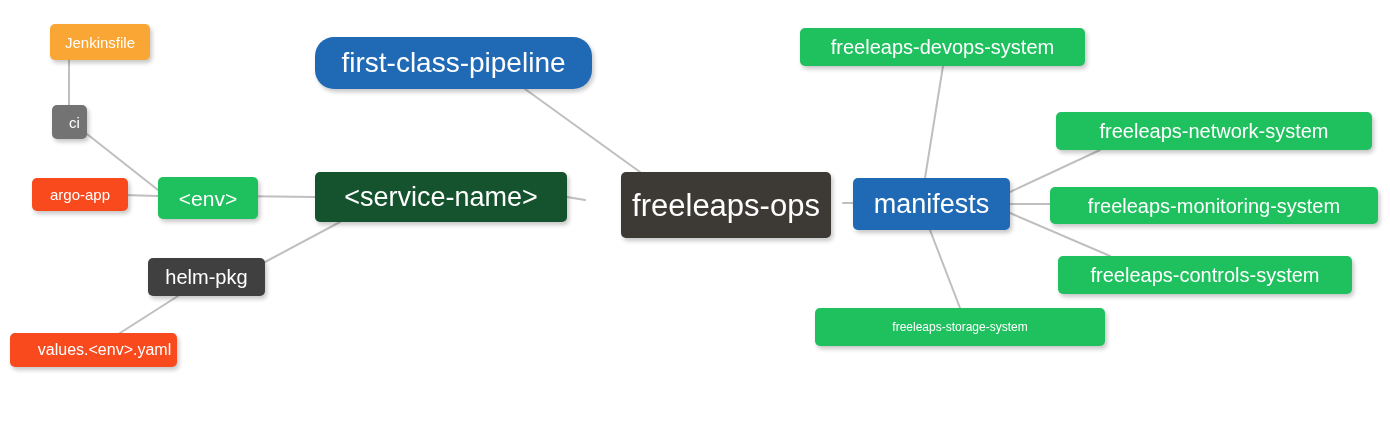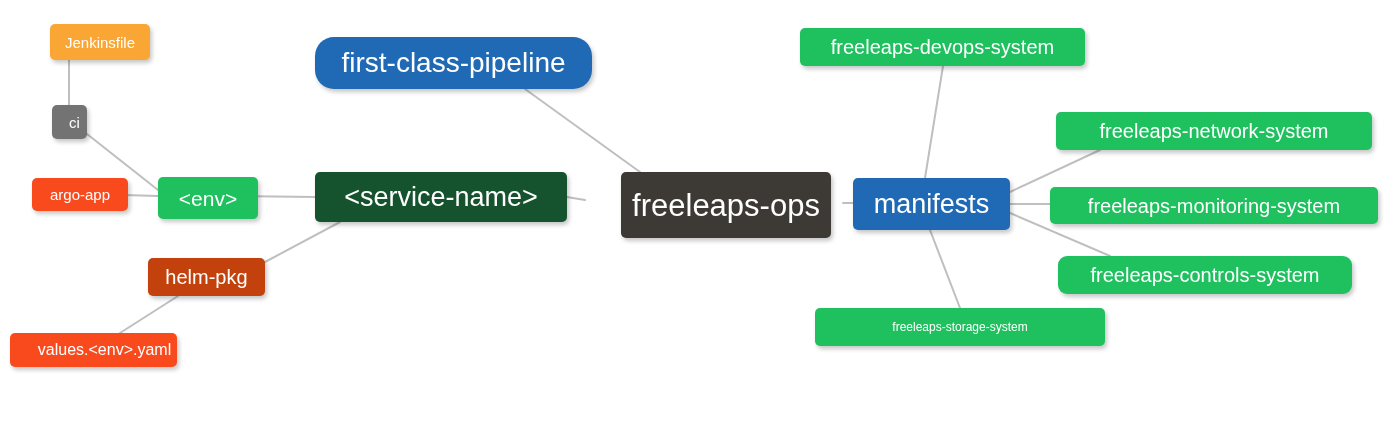--- a/index.html
+++ b/index.html
@@ -57,25 +57,25 @@
       <line x1="1010" y1="192" x2="1100" y2="150" stroke="#bfbfbf" stroke-width="2" stroke-linecap="round"></line>
       <line x1="1010" y1="204" x2="1050" y2="204" stroke="#bfbfbf" stroke-width="2" stroke-linecap="round"></line>
       <line x1="1010" y1="213" x2="1110" y2="256" stroke="#bfbfbf" stroke-width="2" stroke-linecap="round"></line>
       <line x1="930" y1="230" x2="960" y2="308" stroke="#bfbfbf" stroke-width="2" stroke-linecap="round"></line>
     </svg>
   <div id="node-layer">
       <div class="node" style="left: 18px; top: 24px; width: 100px; height: 36px; background: rgb(250, 166, 52); font-size: 15px; margin-left: 32px;">Jenkinsfile</div>
       <div class="node" style="left: 52px; top: 105px; width: 35px; height: 34px; background: #737373; font-size: 15px; padding-left: 20px;">ci</div>
       <div class="node" style="left: 32px; top: 178px; width: 96px; height: 33px; background: rgb(249, 74, 30); font-size: 15px;">argo-app</div>
       <div class="node" style="left: 158px; top: 177px; width: 100px; height: 42px; background: rgb(31, 193, 95); font-size: 21px;">&lt;env&gt;</div>
-      <div class="node" style="left: 148px; top: 258px; width: 117px; height: 38px; background: #c2410c; font-size: 20px;">helm-pkg</div>
+      <div class="node" style="left: 148px; top: 258px; width: 117px; height: 38px; background: #404040; font-size: 20px;">helm-pkg</div>
       <div class="node" style="left: 10px; top: 333px; width: 167px; height: 34px; background: rgb(249, 74, 30); font-size: 16px; padding-left: 32px;">values.&lt;env&gt;.yaml</div>
       <div class="node" style="left: 315px; top: 37px; width: 277px; height: 52px; background: rgb(32, 105, 181); font-size: 28px; border-radius: 19px;">first-class-pipeline</div>
       <div class="node" style="left: 315px; top: 172px; width: 252px; height: 50px; background: #14532d; font-size: 27px;">&lt;service-name&gt;</div>
       <div class="node" style="left: 585px; top: 172px; width: 210px; height: 66px; background: rgb(61, 57, 53); font-size: 31px; margin-left: 36px;">freeleaps-ops</div>
       <div class="node" style="left: 853px; top: 178px; width: 157px; height: 52px; background: rgb(32, 105, 181); font-size: 27px;">manifests</div>
       <div class="node" style="left: 800px; top: 28px; width: 285px; height: 38px; background: rgb(31, 193, 95); font-size: 20px;">freeleaps-devops-system</div>
       <div class="node" style="left: 1056px; top: 112px; width: 316px; height: 38px; background: rgb(31, 193, 95); font-size: 20px;">freeleaps-network-system</div>
       <div class="node" style="left: 1050px; top: 187px; width: 328px; height: 37px; background: rgb(31, 193, 95); font-size: 20px;">freeleaps-monitoring-system</div>
-      <div class="node" style="left: 1058px; top: 256px; width: 294px; height: 38px; background: rgb(31, 193, 95); font-size: 20px; border-radius: 9px;">freeleaps-controls-system</div>
+      <div class="node" style="left: 1058px; top: 256px; width: 294px; height: 38px; background: rgb(31, 193, 95); font-size: 20px;">freeleaps-controls-system</div>
       <div class="node" style="left: 815px; top: 308px; width: 290px; height: 38px; background: rgb(31, 193, 95); font-size: 12px;">freeleaps-storage-system</div>
     </div>
 </div>
 
 </body></html>

